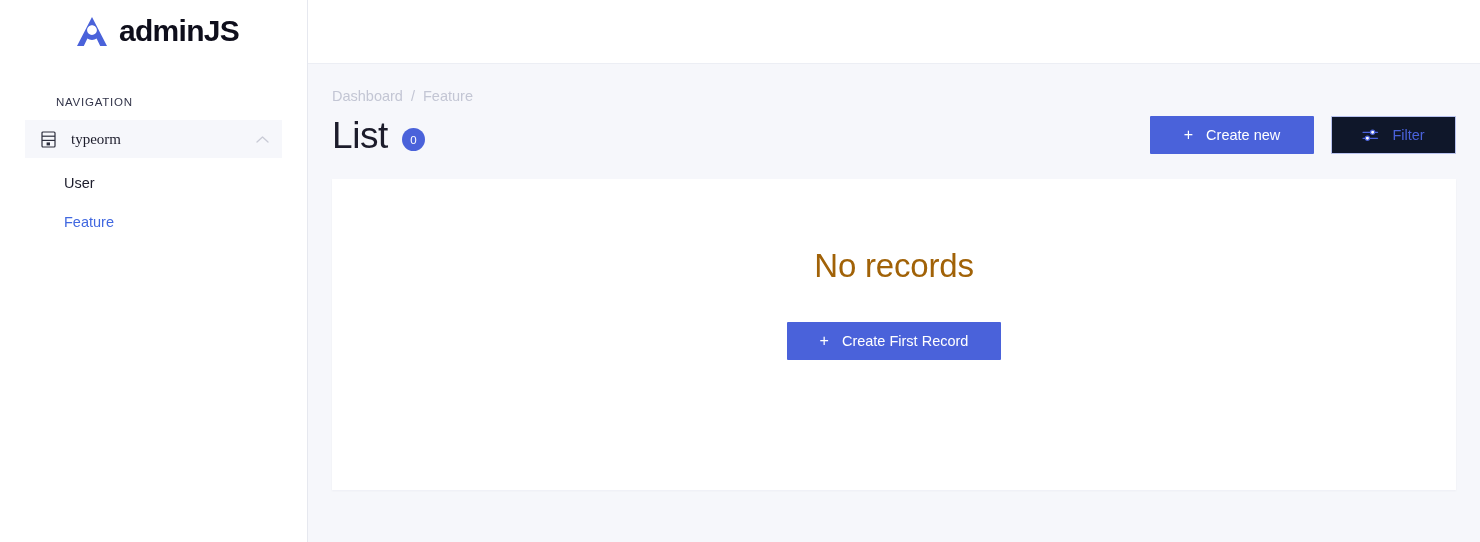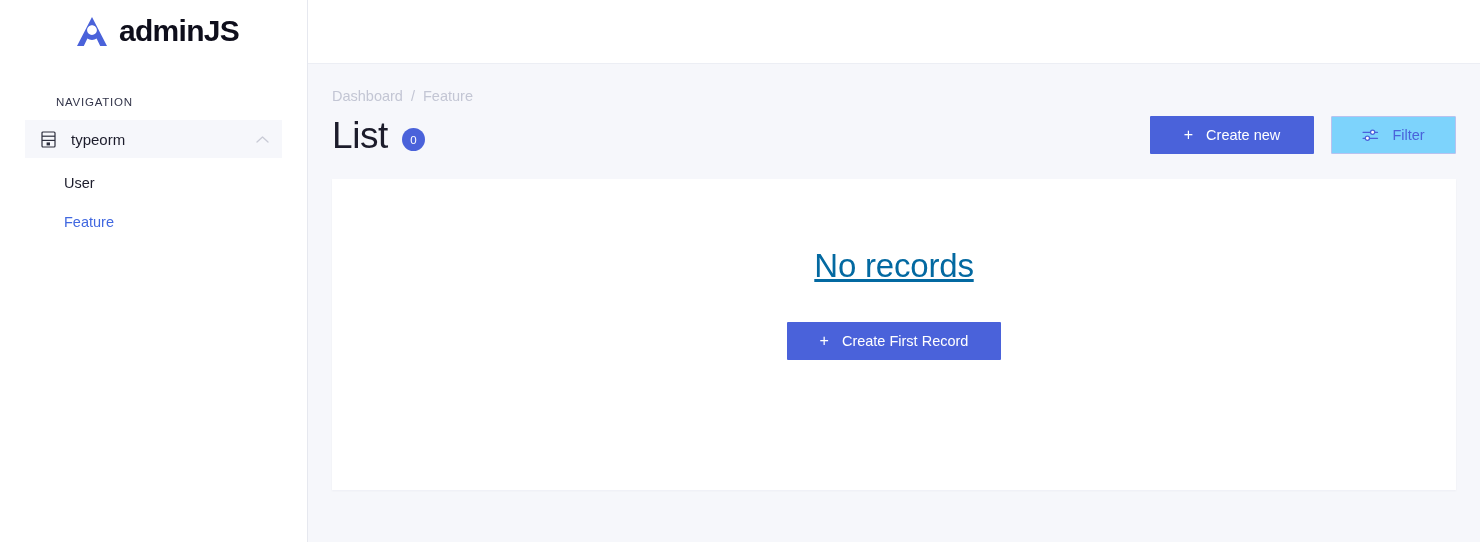--- a/index.html
+++ b/index.html
@@ -68,20 +68,21 @@
 
   .nav-group-header {
     display: flex;
     align-items: center;
     height: 38px;
     margin: 0 25px 0 25px;
     padding: 0 13px 0 14px;
     background: #f6f7fb;
     cursor: pointer;
     border-radius: 0;
+    font-family: Liberation Serif, serif;
   }
   .nav-group-icon {
     width: 18px;
     height: 18px;
     flex: 0 0 18px;
     display: flex;
     align-items: center;
     justify-content: center;
     margin-right: 14px;
   }
@@ -198,21 +199,21 @@
     gap: 13px;
     white-space: nowrap;
     font-family: "Liberation Sans", sans-serif;
   }
   .btn-primary {
     background: #4a62da;
     color: #ffffff;
     min-width: 164px;
   }
   .btn-outline {
-    background: #7dd3fc;
+    background: #0f172a;
     color: #4a62da;
     border: 1px solid #b8c2ef;
     min-width: 125px;
   }
   .btn .plus {
     font-size: 16px;
     line-height: 1;
     font-weight: 400;
     display: inline-block;
     margin-top: -1px;
@@ -225,25 +226,24 @@
     height: 311px;
     display: flex;
     flex-direction: column;
     align-items: center;
     justify-content: flex-start;
     box-shadow: 0 1px 2px rgba(20, 25, 70, 0.04);
   }
   .empty-title {
     font-size: 33px;
     font-weight: 400;
-    color: #0369a1;
+    color: #a16207;
     margin-top: 70px;
     letter-spacing: -0.2px;
     line-height: 1;
-    text-decoration: underline;
   }
   .empty-sub {
     font-size: 15px;
     color: #3c3f55;
     margin-top: 34px;
     line-height: 1;
   }
   .btn-first {
     margin-top: 40px;
     min-width: 214px;

